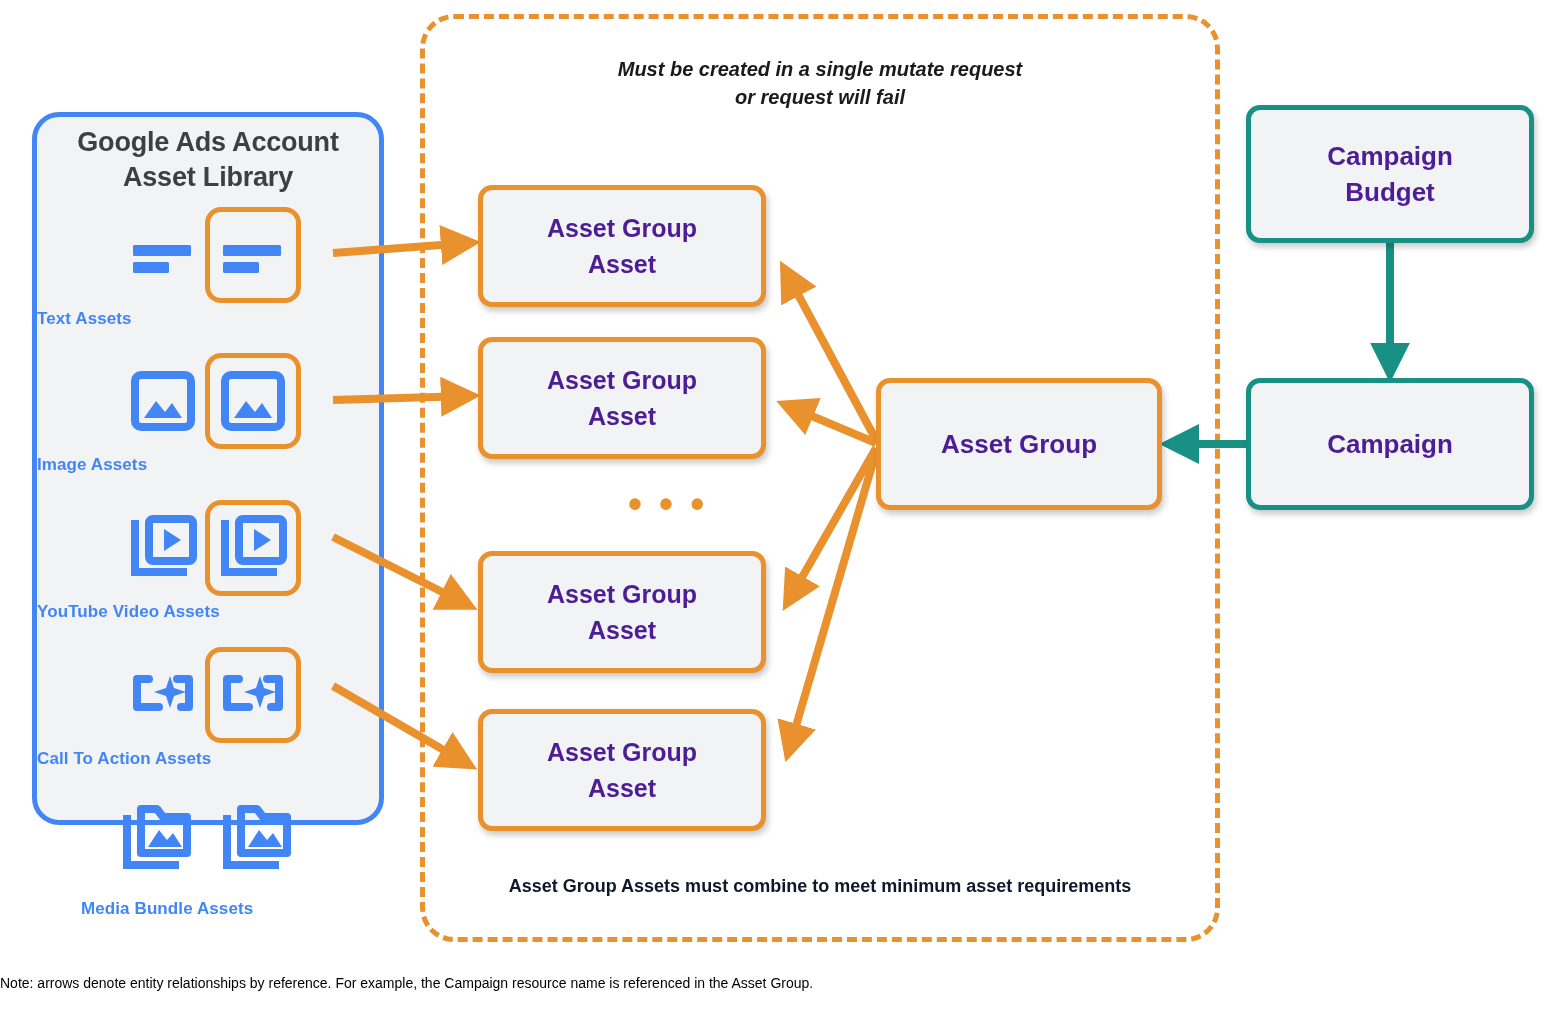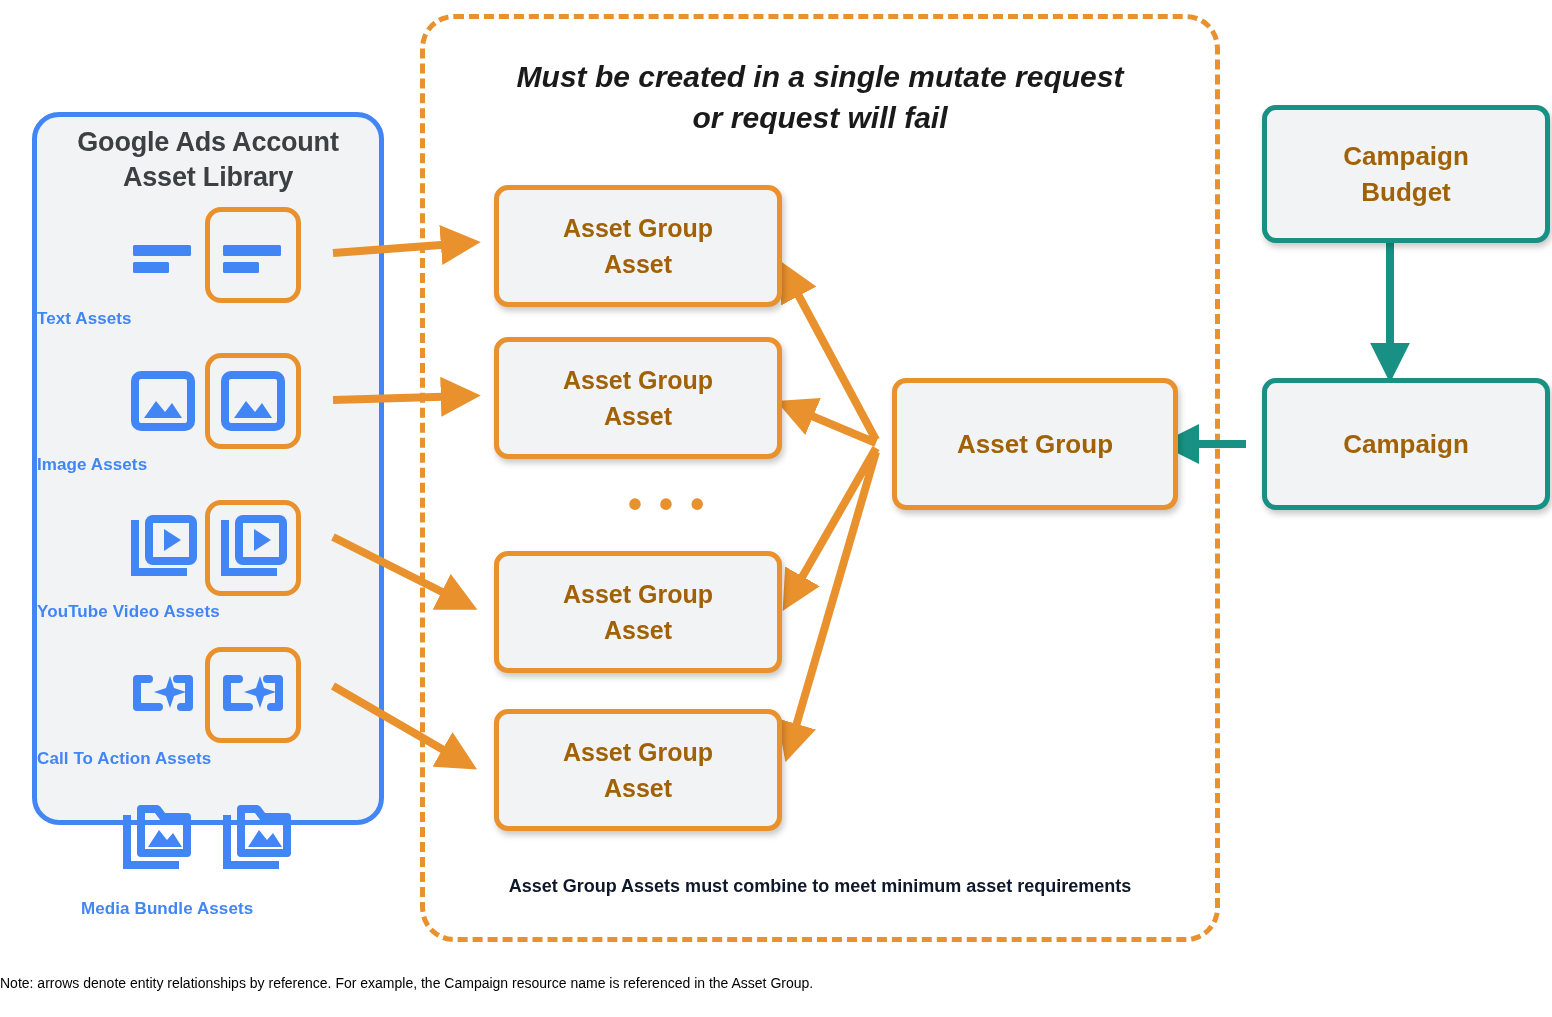--- a/index.html
+++ b/index.html
@@ -95,21 +95,21 @@
     box-sizing: border-box;
     background: #ffffff;
     z-index: 1;
   }
   #mutate-heading {
     position: absolute;
     left: 440px;
     top: 56px;
     width: 760px;
     text-align: center;
-    font-size: 30px;
+    font-size: 20px;
     font-weight: bold;
     font-style: italic;
     color: #1a1a1a;
     line-height: 1.38;
     z-index: 6;
   }
   #mutate-footnote {
     position: absolute;
     left: 430px;
     top: 876px;
@@ -124,25 +124,24 @@
   
   .node {
     position: absolute;
     background: #f1f3f4;
     border-radius: 14px;
     box-sizing: border-box;
     display: flex;
     align-items: center;
     justify-content: center;
     text-align: center;
-    color: #a16207;
+    color: #4c1d95;
     font-weight: bold;
     box-shadow: 2px 4px 6px rgba(0,0,0,0.22);
     z-index: 5;
-    margin-left: 16px;
   }
   .node.orange { border: 5px solid #e8912d; }
   .node.teal   { border: 5px solid #189184; }
 
   .aga {
     left: 478px;
     width: 288px;
     height: 122px;
     font-size: 25px;
     line-height: 1.44;

